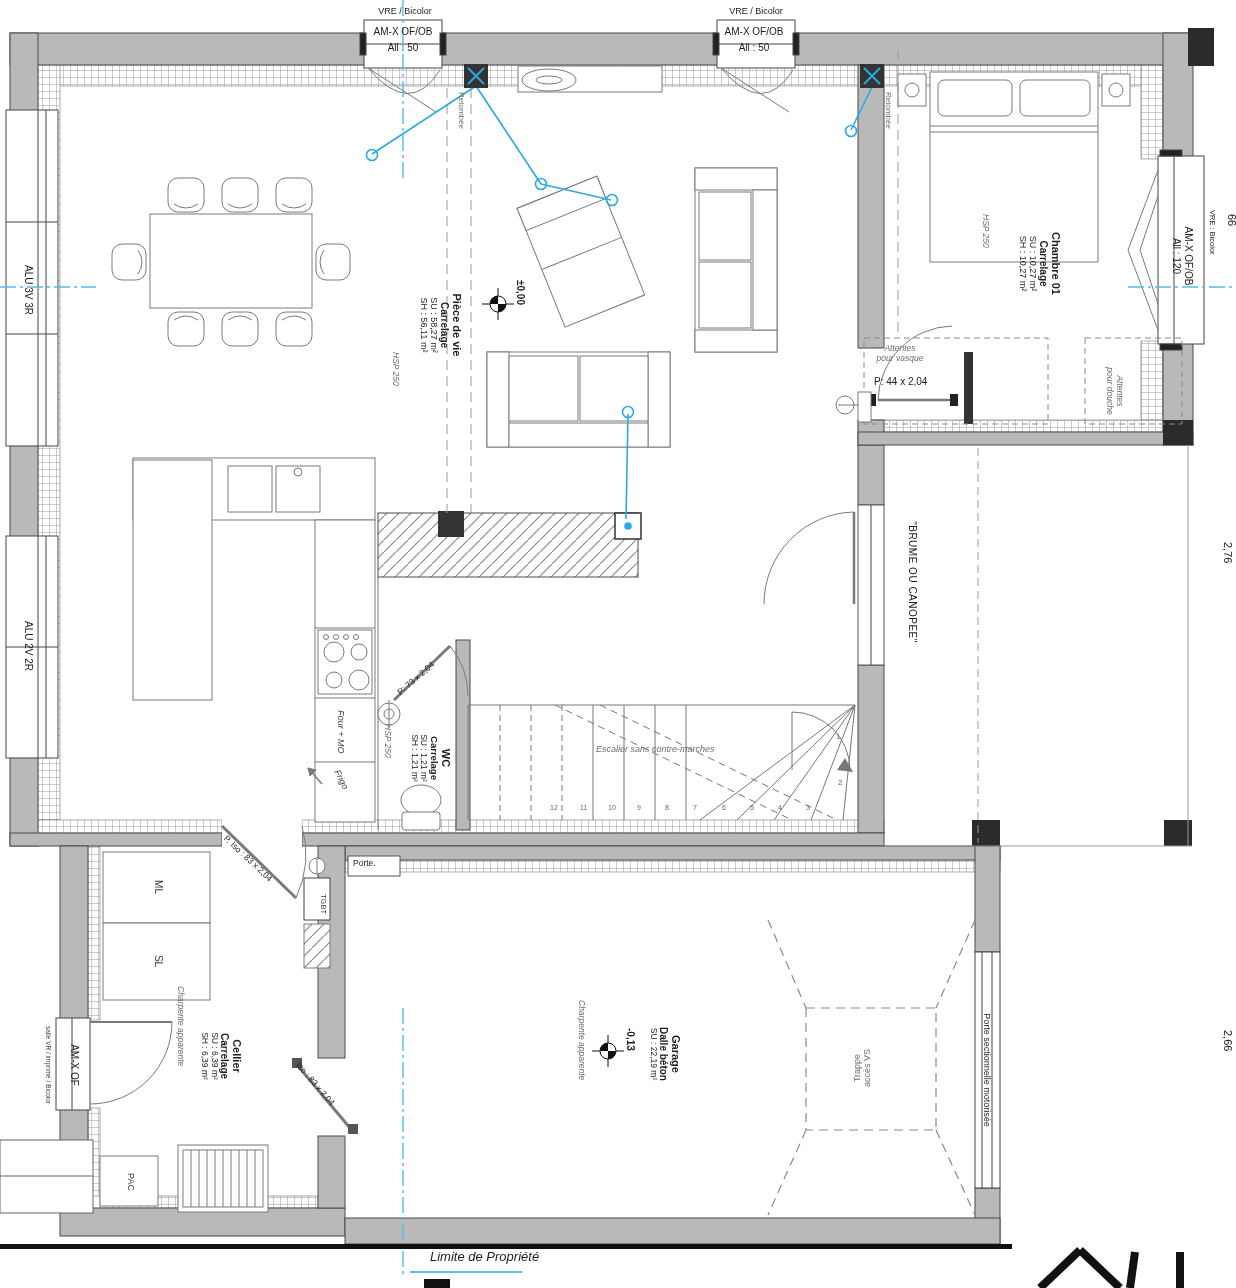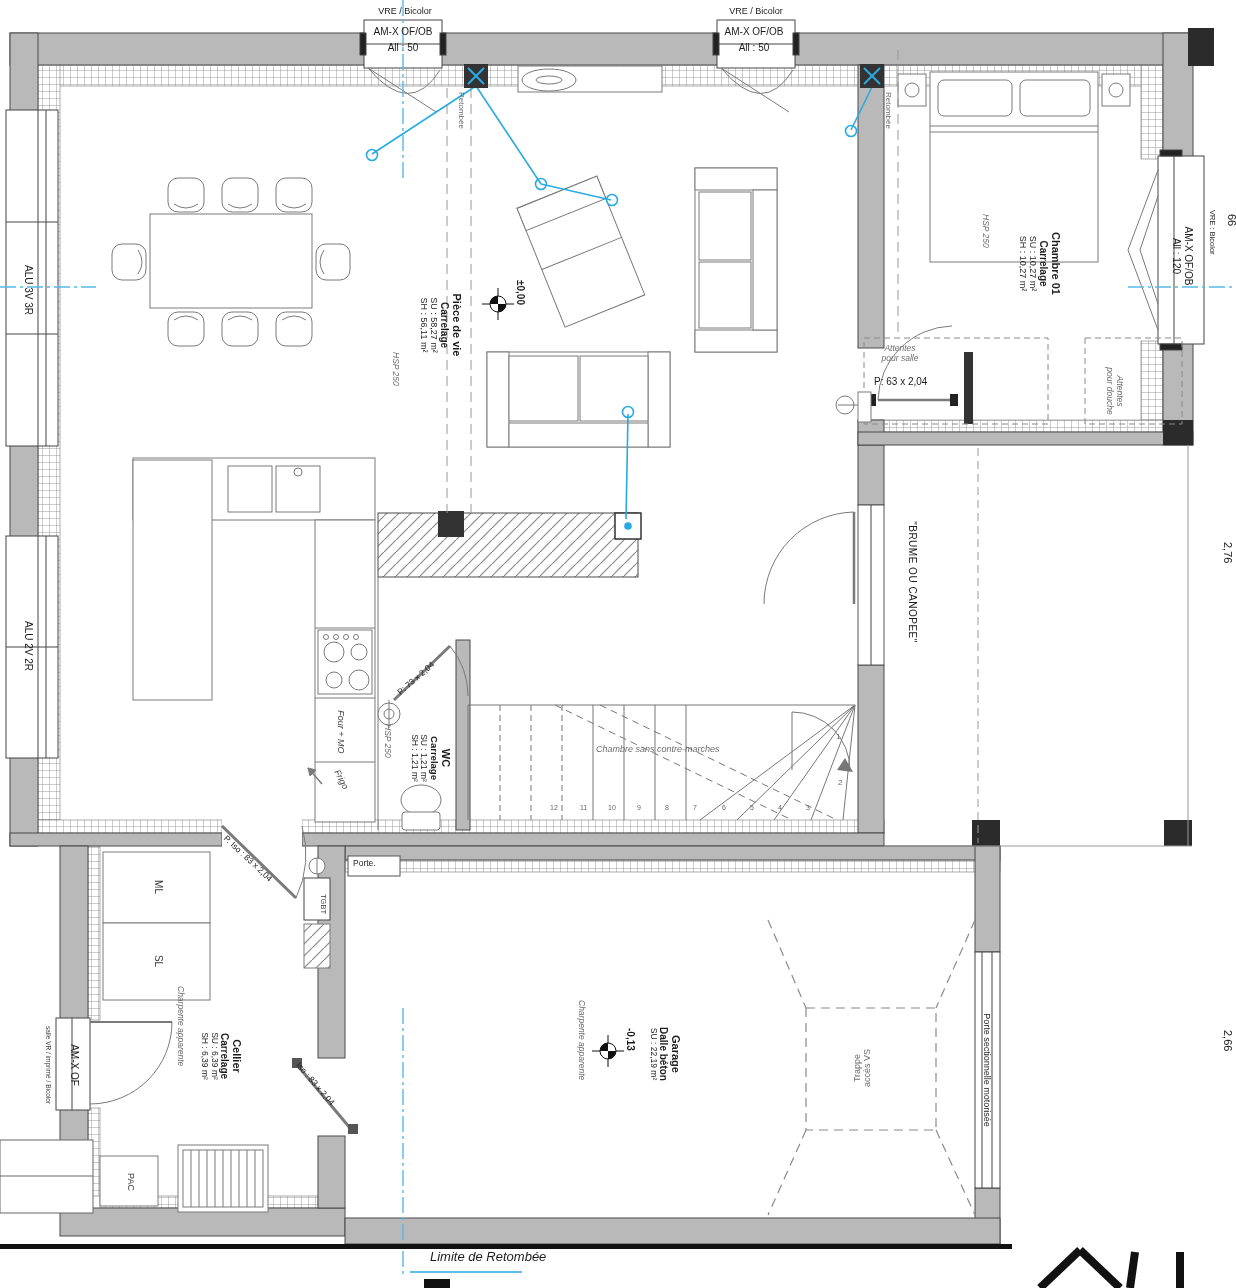--- a/index.html
+++ b/index.html
@@ -427,43 +427,43 @@
 <div class="lbl r90 ctr" style="left:682px;top:1000px;width:108px;">
   <div class="b fz11">Garage</div>
   <div class="b fz10">Dalle béton</div>
   <div class="fz85">SU : 22,19 m²</div>
 </div>
 <div class="lbl r90 i gy fz85" style="left:586px;top:1000px;width:96px;">Charpente apparente</div>
 
 <div class="lbl r90 b fz10" style="left:526px;top:280px;width:40px;">±0,00</div>
 <div class="lbl r90 b fz10" style="left:636px;top:1028px;width:40px;">-0,13</div>
 
-<div class="lbl fz10" style="left:874px;top:376px;">P: 63 x 2,04</div>
+<div class="lbl fz10" style="left:874px;top:376px;">P: 44 x 2,04</div>
 <div class="lbl fz85" style="left:396px;top:690px;transform:rotate(-41deg);transform-origin:0 0;">P: 73 x 2,04</div>
 <div class="lbl fz85" style="left:228px;top:834px;transform:rotate(43deg);transform-origin:0 0;">P. Iso : 83 x 2,04</div>
 <div class="lbl fz85" style="left:301px;top:1061px;transform:rotate(49deg);transform-origin:0 0;">Iso : 83 x 2,04</div>
 <div class="lbl r90 ctr fz9" style="left:992px;top:972px;width:196px;">Porte sectionnelle motorisée</div>
 <div class="lbl r90 ctr fz10" style="left:918px;top:503px;width:158px;letter-spacing:0.5px;">"BRUME OU CANOPEE"</div>
 
 <div class="lbl r90 fz8 gy" style="left:466px;top:92px;width:84px;">Retombée</div>
 <div class="lbl r90 fz8 gy" style="left:893px;top:92px;width:84px;">Retombée</div>
 <div class="lbl ctr i fz85 gy" style="left:860px;top:344px;width:80px;">
   <div>Attentes</div>
-  <div>pour salle</div>
+  <div>pour vasque</div>
 </div>
 <div class="lbl r90 ctr i fz85 gy" style="left:1124px;top:352px;width:78px;">
   <div>Attentes</div>
   <div>pour douche</div>
 </div>
-<div class="lbl i fz9 gy" style="left:596px;top:744px;">Chambre sans contre-marches</div>
+<div class="lbl i fz9 gy" style="left:596px;top:744px;">Escalier sans contre-marches</div>
 <div class="lbl rm90 ctr fz9 gy" style="left:852px;top:1108px;width:80px;">
   <div>Trappe</div>
   <div>accès VS</div>
 </div>
-<div class="lbl i fz13" style="left:430px;top:1250px;">Limite de Retombée</div>
+<div class="lbl i fz13" style="left:430px;top:1250px;">Limite de Propriété</div>
 
 <div class="lbl r90 ctr fz10 dk" style="left:164px;top:872px;width:30px;">ML</div>
 <div class="lbl r90 ctr fz10 dk" style="left:164px;top:946px;width:30px;">SL</div>
 <div class="lbl r90 ctr fz9 dk" style="left:136px;top:1164px;width:36px;">PAC</div>
 <div class="lbl r90 ctr fz75 dk" style="left:327px;top:886px;width:36px;">TGBT</div>
 <div class="lbl r90 ctr i fz9 dk" style="left:346px;top:700px;width:64px;">Four + MO</div>
 <div class="lbl i fz9 dk" style="left:341px;top:768px;transform:rotate(62deg);transform-origin:0 0;">Frigo</div>
 <div class="lbl fz85" style="left:353px;top:859px;">Porte.</div>
 
 <div class="lbl r90 fz11" style="left:1234px;top:542px;width:40px;">2,76</div>

